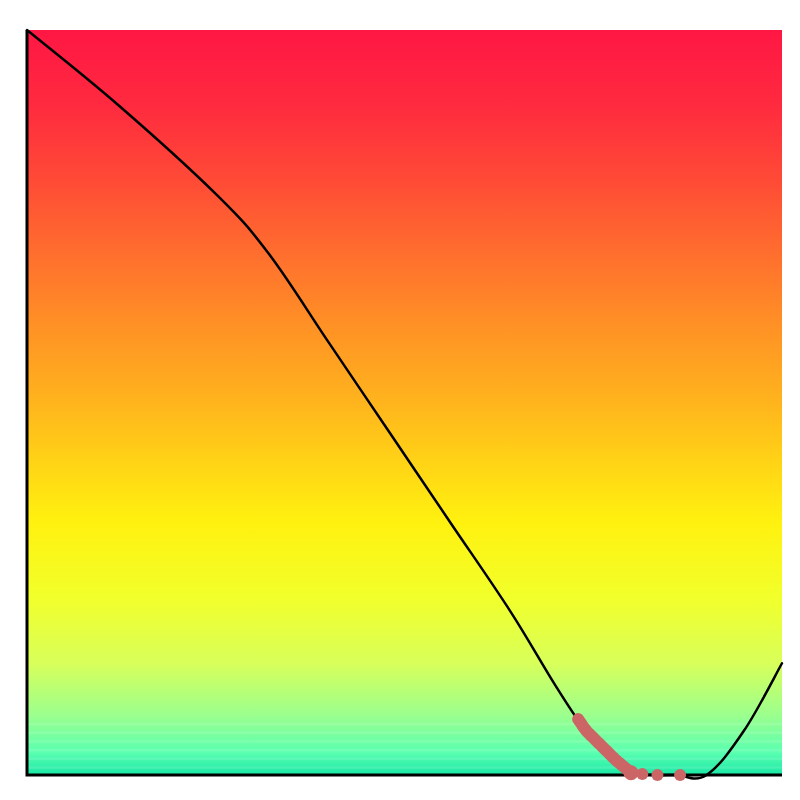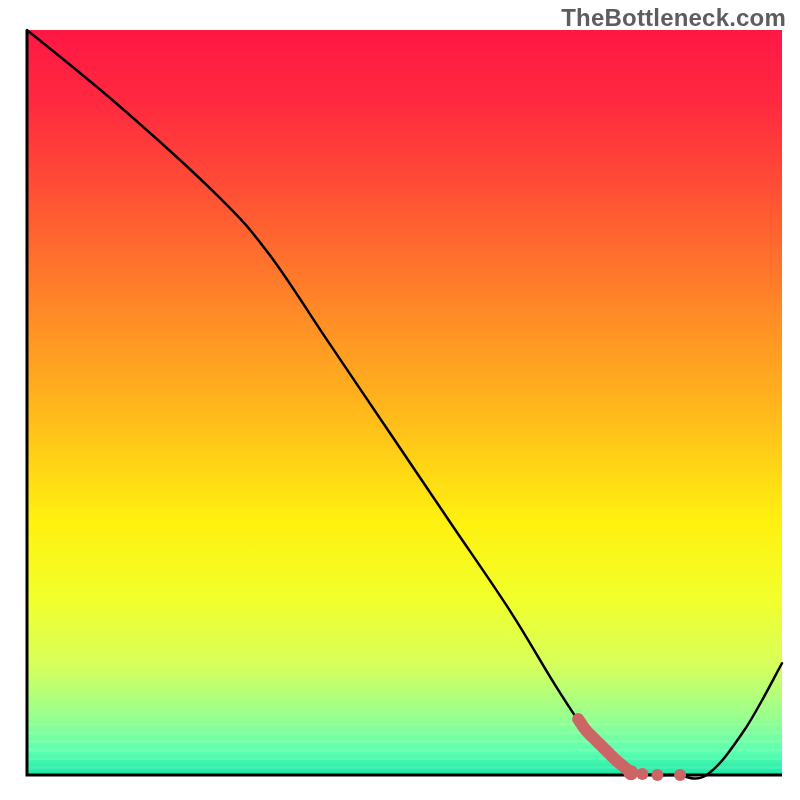--- a/index.html
+++ b/index.html
@@ -31,21 +31,20 @@
     left: 0;
     top: 0;
     width: 800px;
     height: 800px;
   }
 </style>
 </head>
 <body>
 
 <div class="wrap">
-  <div class="watermark">TheBottleneck.com</div>
   <svg class="plot" id="plot" viewBox="0 0 800 800">
       <defs>
         <linearGradient id="bg-grad" x1="0" y1="0" x2="0" y2="1">
           <stop offset="0.0%" stop-color="#ff1744"></stop>
           <stop offset="10.0%" stop-color="#ff2a3f"></stop>
           <stop offset="20.0%" stop-color="#ff4a36"></stop>
           <stop offset="30.0%" stop-color="#ff6e2e"></stop>
           <stop offset="40.0%" stop-color="#ff9225"></stop>
           <stop offset="50.0%" stop-color="#ffb41d"></stop>
           <stop offset="58.0%" stop-color="#ffd316"></stop>

